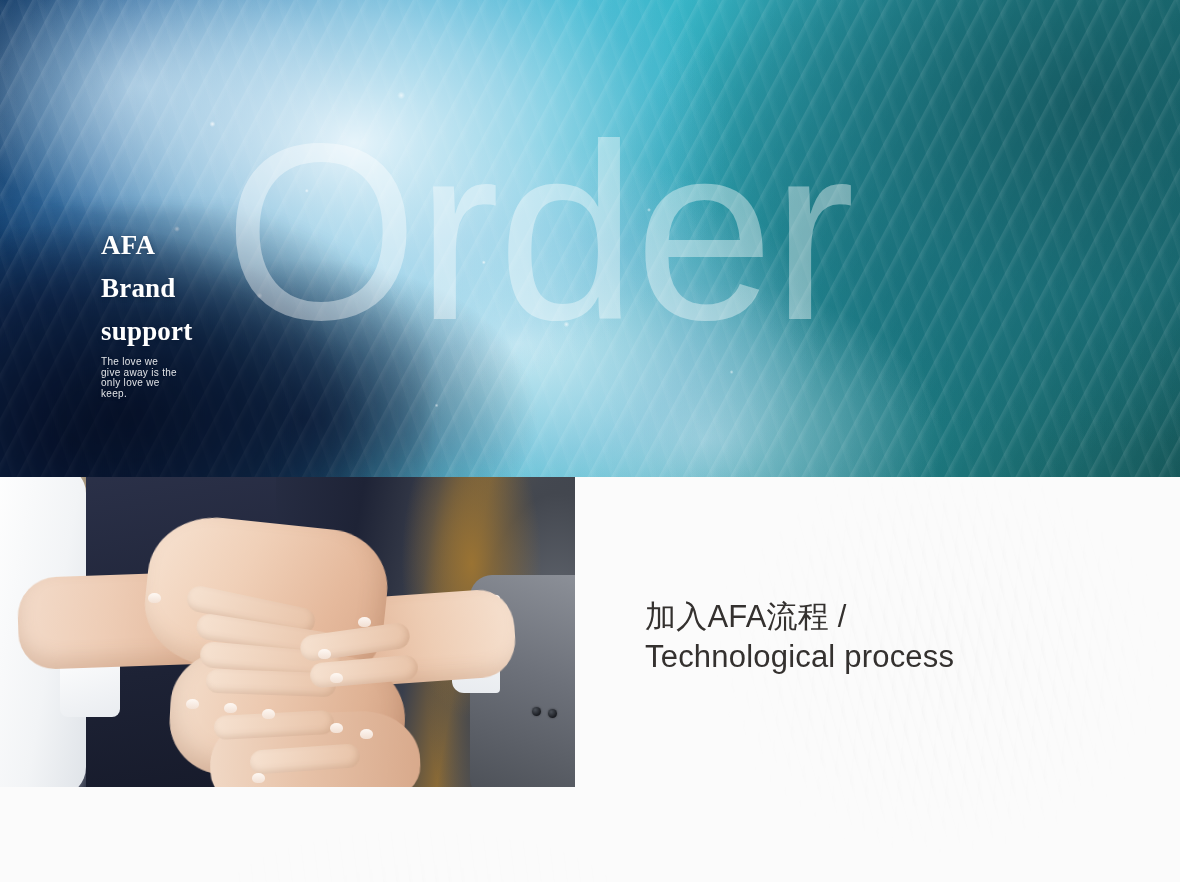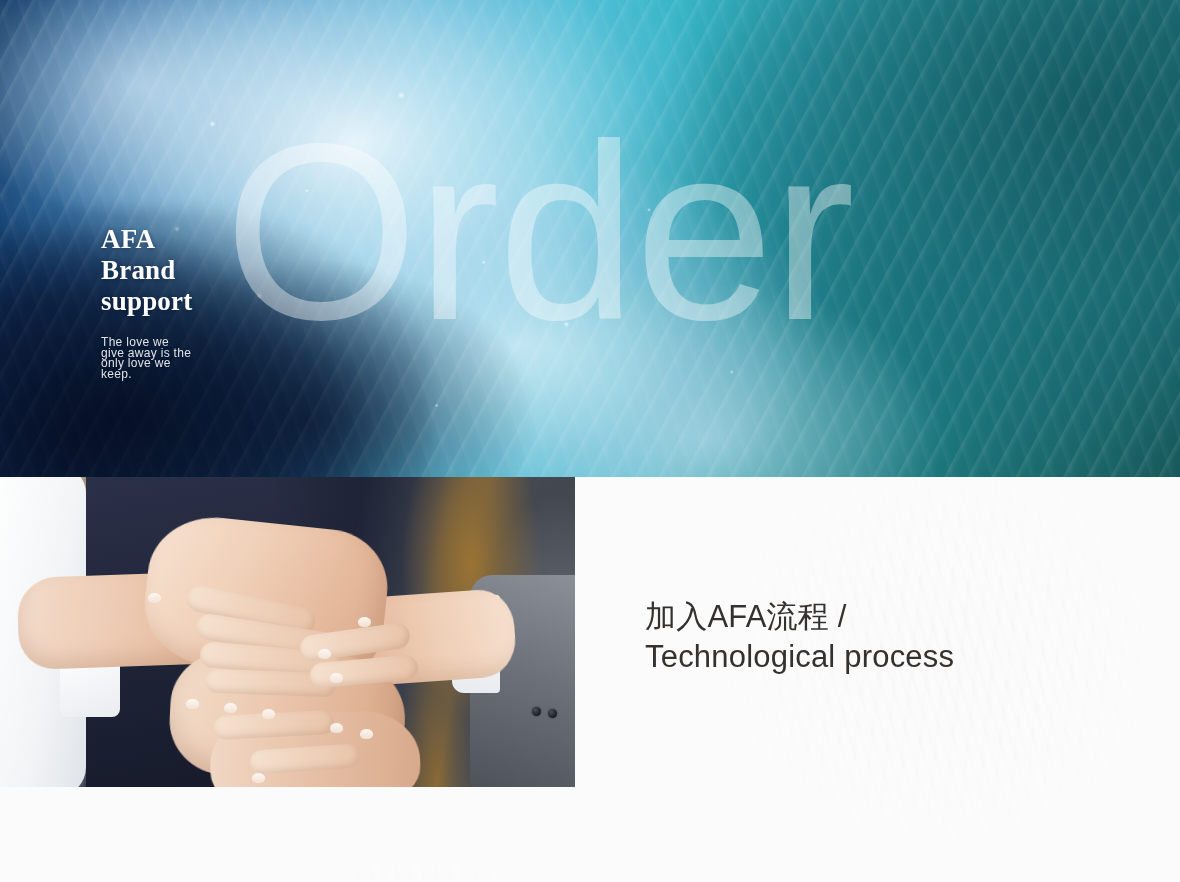--- a/index.html
+++ b/index.html
@@ -84,29 +84,29 @@
     user-select:none;
     text-align:center;
   }
 
   
   .brand {
     position:absolute; left:101px; top:224px; width:230px;
   }
   .brand-title {
     font-family:"Liberation Serif", serif;
-    font-weight:700; font-size:27px; line-height:31px;
+    font-weight:700; font-size:27px; line-height:43px;
     color:#ffffff; letter-spacing:.2px;
     text-shadow:0 1px 4px rgba(5,20,45,.45);
     white-space:pre-line;
   }
   .brand-tagline {
-    margin-top:20px;
+    margin-top:4px;
     font-family:"Liberation Sans", sans-serif;
-    font-size:12px; line-height:10.5px; font-weight:400;
+    font-size:10px; line-height:10.5px; font-weight:400;
     color:rgba(255,255,255,0.88); letter-spacing:.3px;
     white-space:pre-line;
     text-shadow:0 1px 3px rgba(5,20,45,.5);
   }
 
   
   .lower {
     position:absolute; left:0; top:477px; width:1180px; height:405px;
     background:#fbfbfb;
     overflow:hidden;

